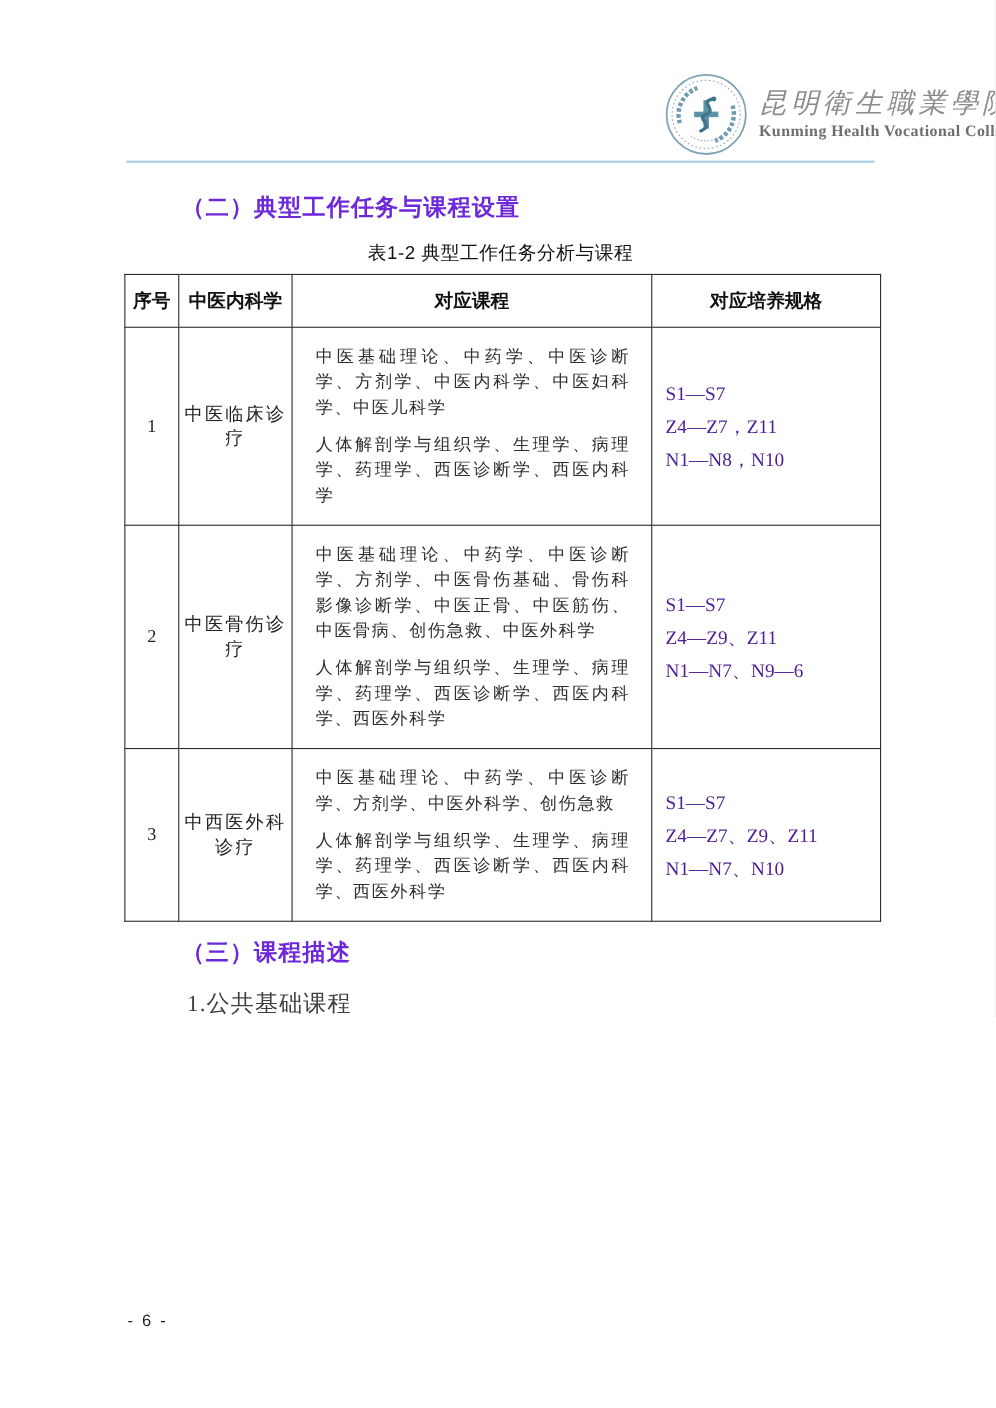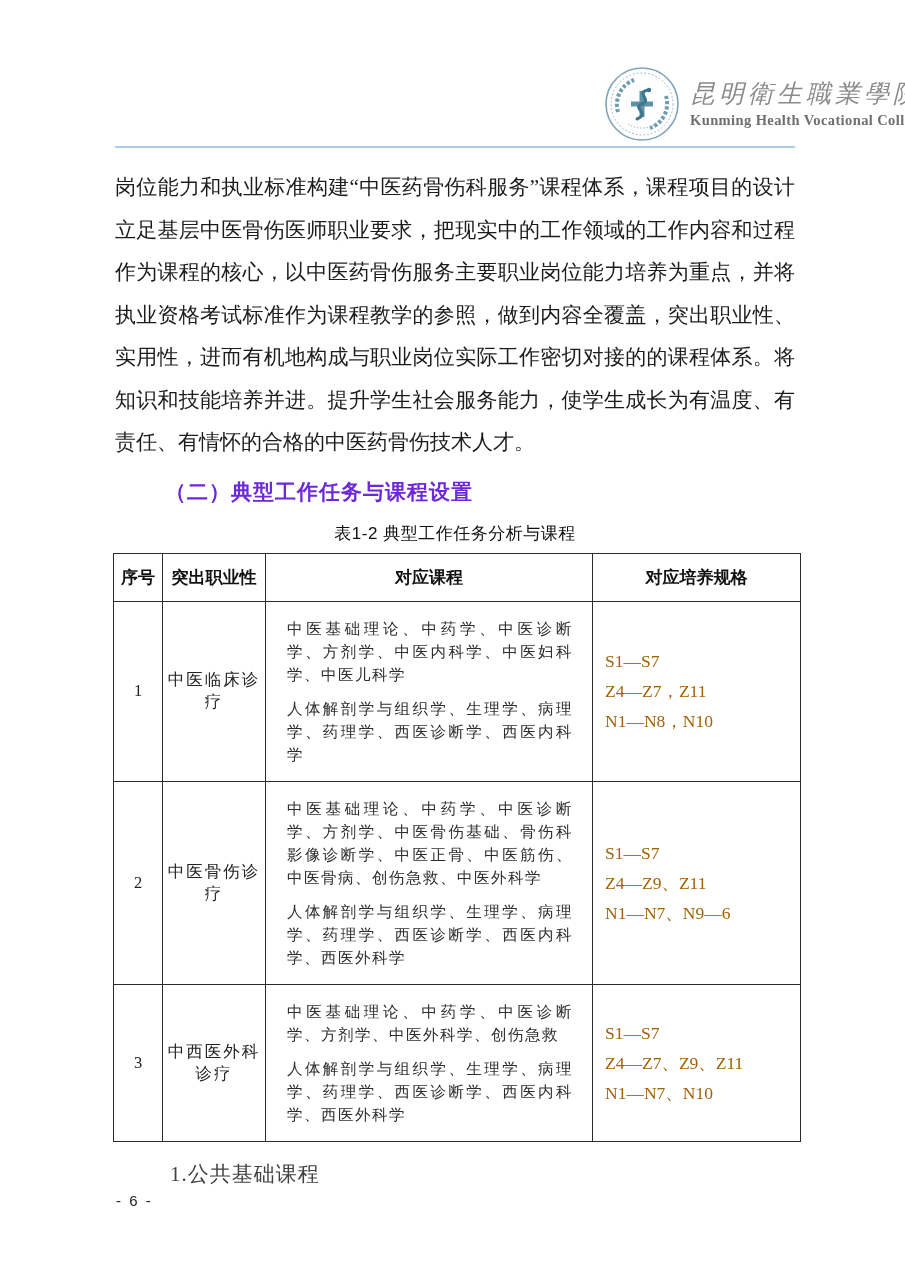--- a/index.html
+++ b/index.html
@@ -107,21 +107,21 @@
     text-align:justify;
     text-justify:inter-ideograph;
     letter-spacing:1.5px;
     vertical-align:middle;
   }
   td.cell-course .course-group{margin:11px;}
   td.cell-spec{
     padding-left:12px;
     font-size:17.5px;
     line-height:30px;
-    color:#a16207;
+    color:#4c1d95;
     font-family:"Liberation Serif",serif;
   }
   tr.row-1 td{height:131px;}
   tr.row-2 td{height:161px;}
   tr.row-3 td{height:116px;}
   .sub-heading{
     margin:18px 0 0 55px;
     font-size:21px;
     color:#404040;
     letter-spacing:1px;
@@ -155,37 +155,36 @@
     <div class="header-text">
       <div class="cn">昆明衛生職業學院</div>
       <div class="en">Kunming Health Vocational College</div>
     </div>
   </div>
 
   <div class="divider"></div>
 
   <div class="content">
 
-    <p class="body-para">岗位能力和执业标准构建“中医药骨伤科服务”课程体系，课程项目的设计立足基层中医骨伤医师职业要求，把现实中的工作领域的工作内容和过程作为课程的核心，以中医药骨伤服务主要职业岗位能力培养为重点，并将执业资格考试标准作为课程教学的参照，做到内容全覆盖，突出职业性、实用性，进而有机地构成与职业岗位实际工作密切对接的的课程体系。将知识和技能培养并进。提升学生社会服务能力，使学生成长为有温度、有责任、有情怀的合格的中医药骨伤技术人才。</p>
 
     <div class="sec-heading">（二）典型工作任务与课程设置</div>
 
     <div class="table-caption">表1-2 典型工作任务分析与课程</div>
 
     <table class="task-table">
       <colgroup>
         <col class="c-no">
           <col class="c-task">
           <col class="c-course">
           <col class="c-spec">
       </colgroup>
       <thead>
         <tr>
           <th>序号</th>
-          <th>突出职业性</th>
+          <th>中医内科学</th>
           <th>对应课程</th>
           <th>对应培养规格</th>
         </tr>
       </thead>
       <tbody>
         <tr class="row-1">
           <td class="cell-no">1</td>
           <td class="cell-task">中医临床诊疗</td>
           <td class="cell-course">
             <div class="course-group">中医基础理论、中药学、中医诊断学、方剂学、中医内科学、中医妇科学、中医儿科学</div>
@@ -219,20 +218,21 @@
           </td>
           <td class="cell-spec">
             <div>S1—S7</div>
             <div>Z4—Z7、Z9、Z11</div>
             <div>N1—N7、N10</div>
           </td>
         </tr>
       </tbody>
     </table>
 
+    <div class="sec-heading">（三）课程描述</div>
 
     <div class="sub-heading">1.公共基础课程</div>
 
   </div>
 
   <div class="footer">- 6 -</div>
 
 </div>
 
 </body></html>

